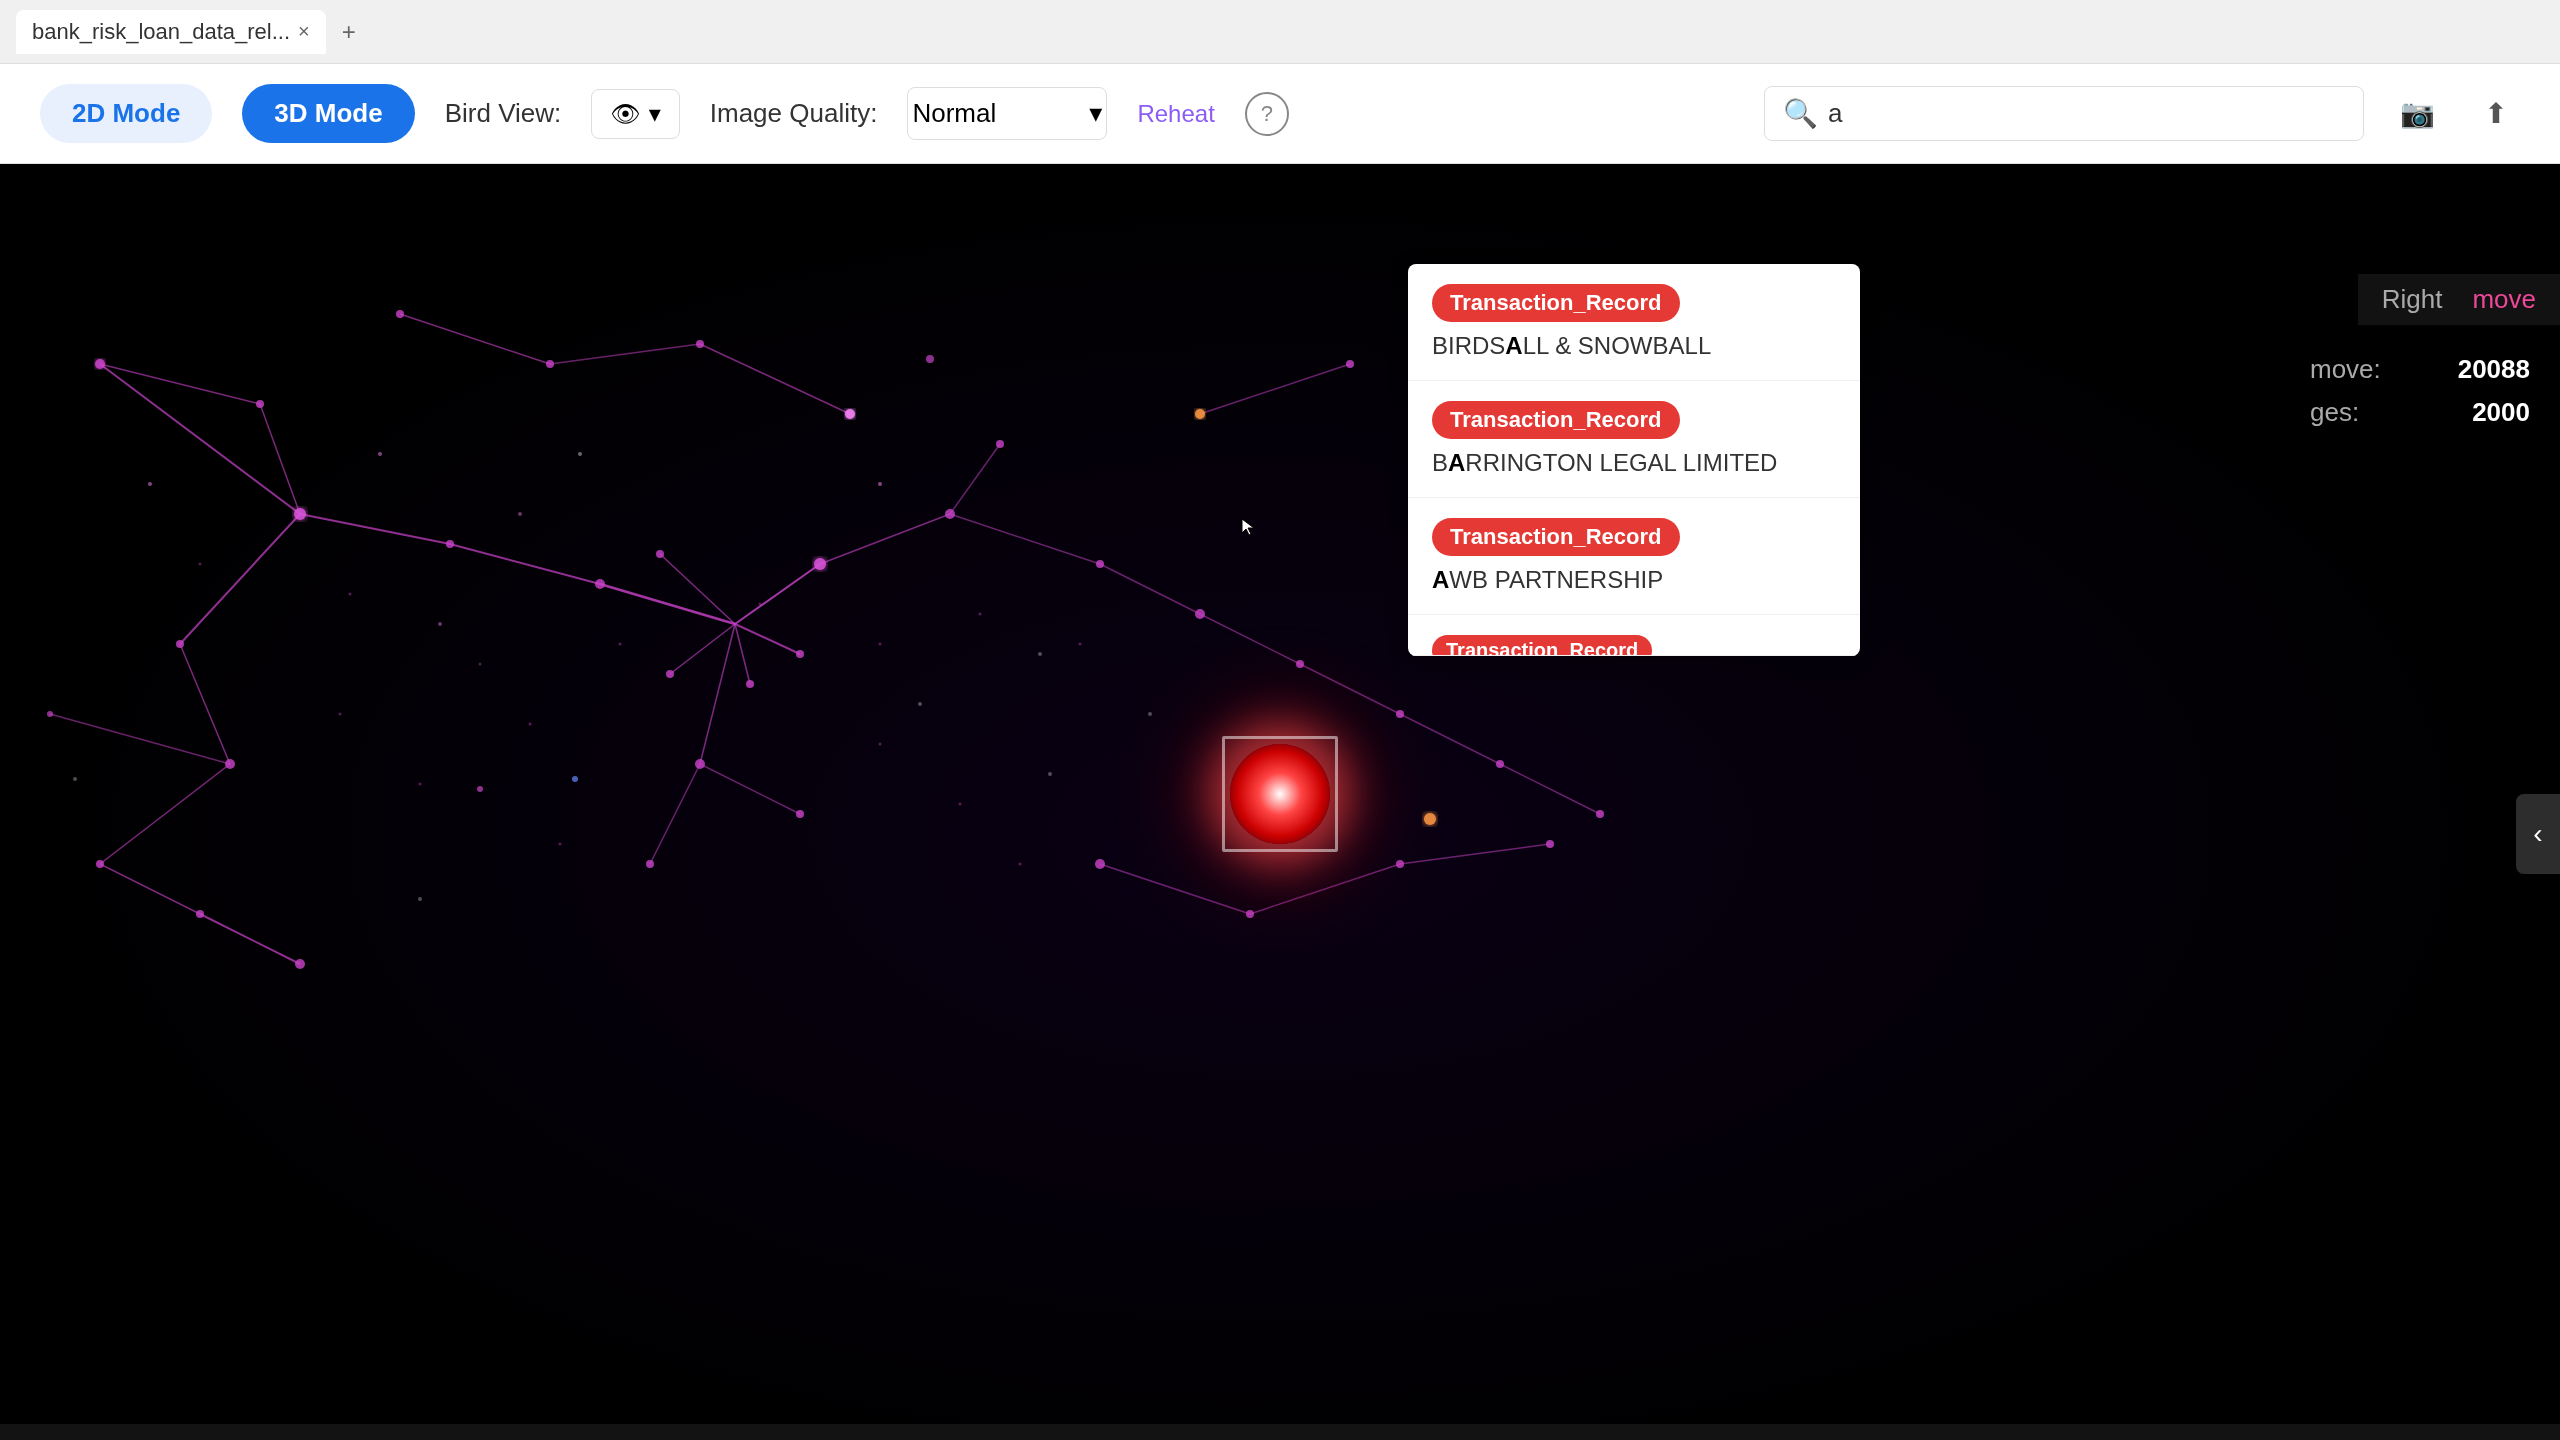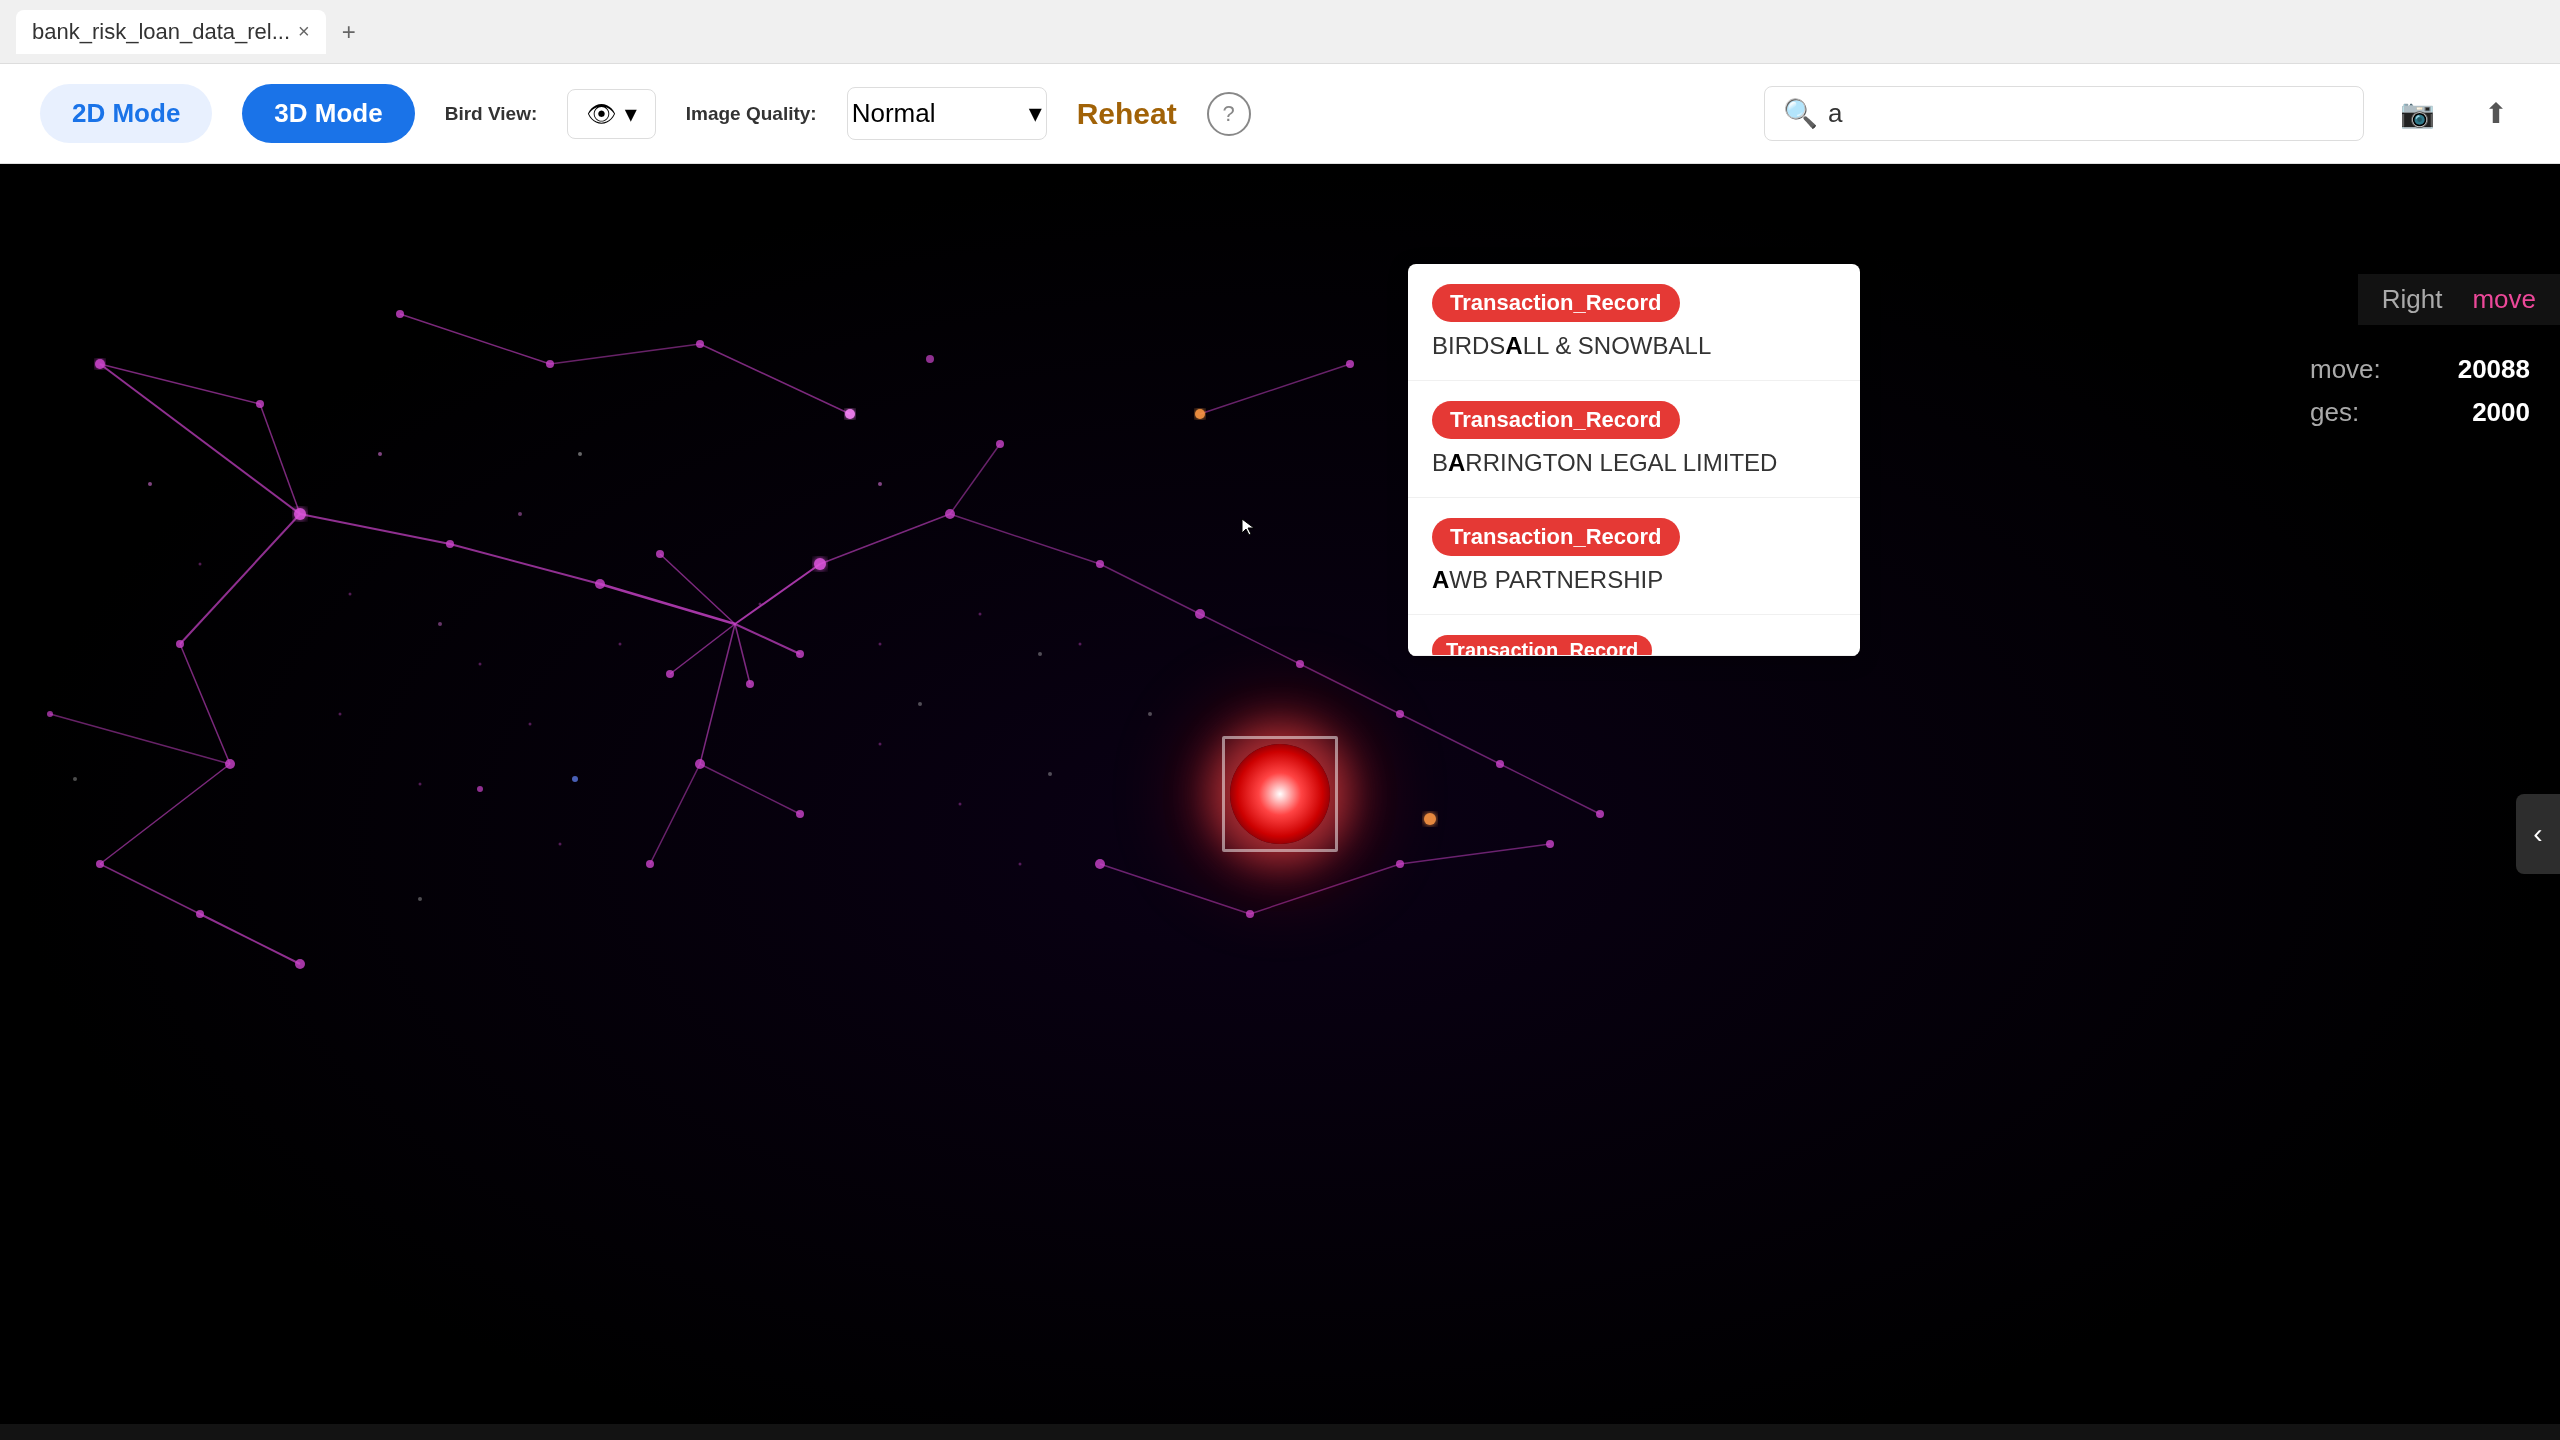--- a/index.html
+++ b/index.html
@@ -60,23 +60,23 @@
     }
     .mode-btn-2d {
       background: #e8f0fe;
       color: #1a73e8;
     }
     .mode-btn-3d {
       background: #1a73e8;
       color: #fff;
     }
     .toolbar-label {
-      font-size: 19px;
+      font-size: 26px;
       color: #333;
-      font-weight: 700;
+      font-weight: 400;
     }
     .bird-view-btn {
       display: flex;
       align-items: center;
       gap: 8px;
       border: 1px solid #ddd;
       border-radius: 8px;
       padding: 10px 18px;
       background: #fff;
       cursor: pointer;
@@ -88,23 +88,23 @@
       padding: 10px 4px;
       font-size: 26px;
       background: #fff;
       cursor: pointer;
       display: flex;
       align-items: center;
       gap: 12px;
       min-width: 200px;
     }
     .reheat-btn {
-      color: #a16207;
-      font-size: 30px;
-      font-weight: 700;
+      color: #8b5cf6;
+      font-size: 24px;
+      font-weight: 400;
       cursor: pointer;
       background: none;
       border: none;
     }
     .help-icon-btn {
       width: 44px;
       height: 44px;
       border-radius: 50%;
       border: 2px solid #888;
       display: flex;

